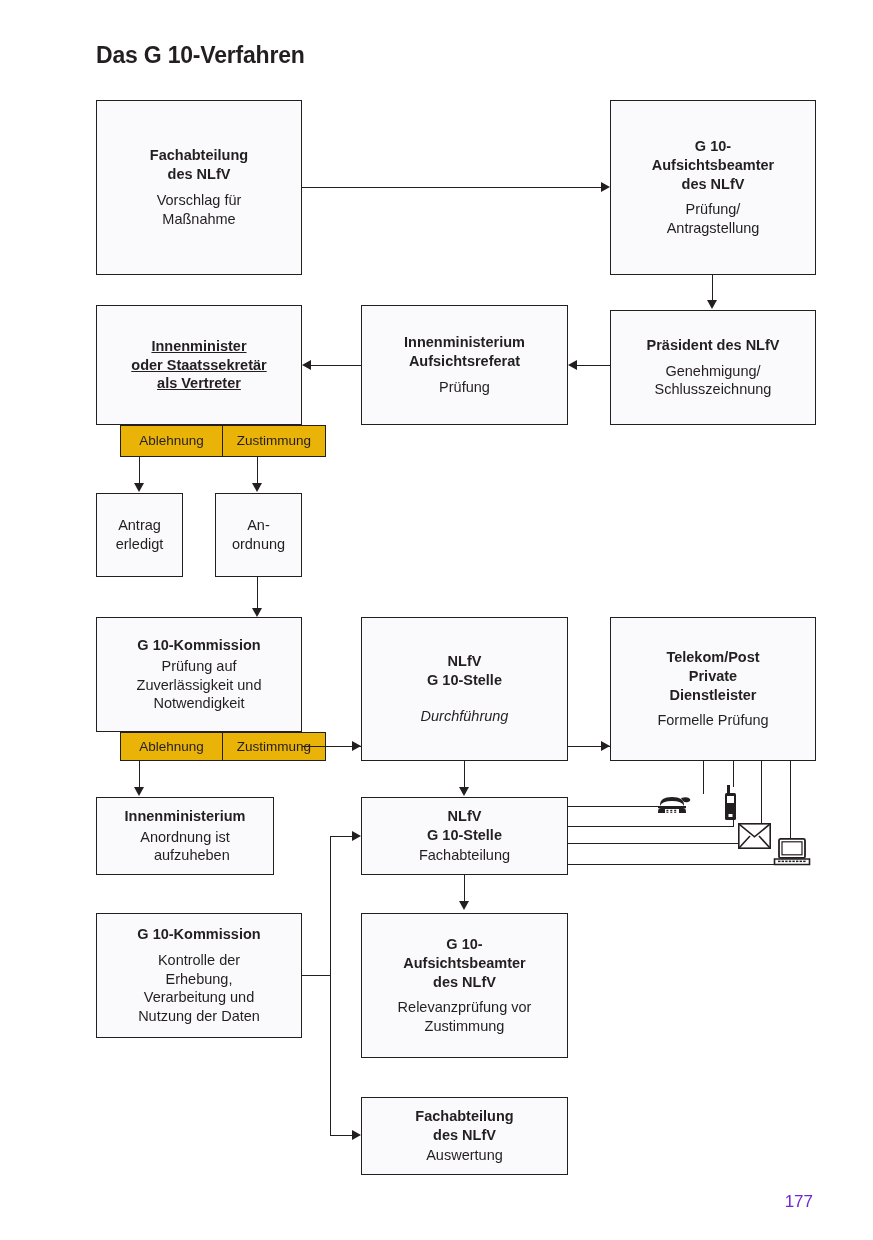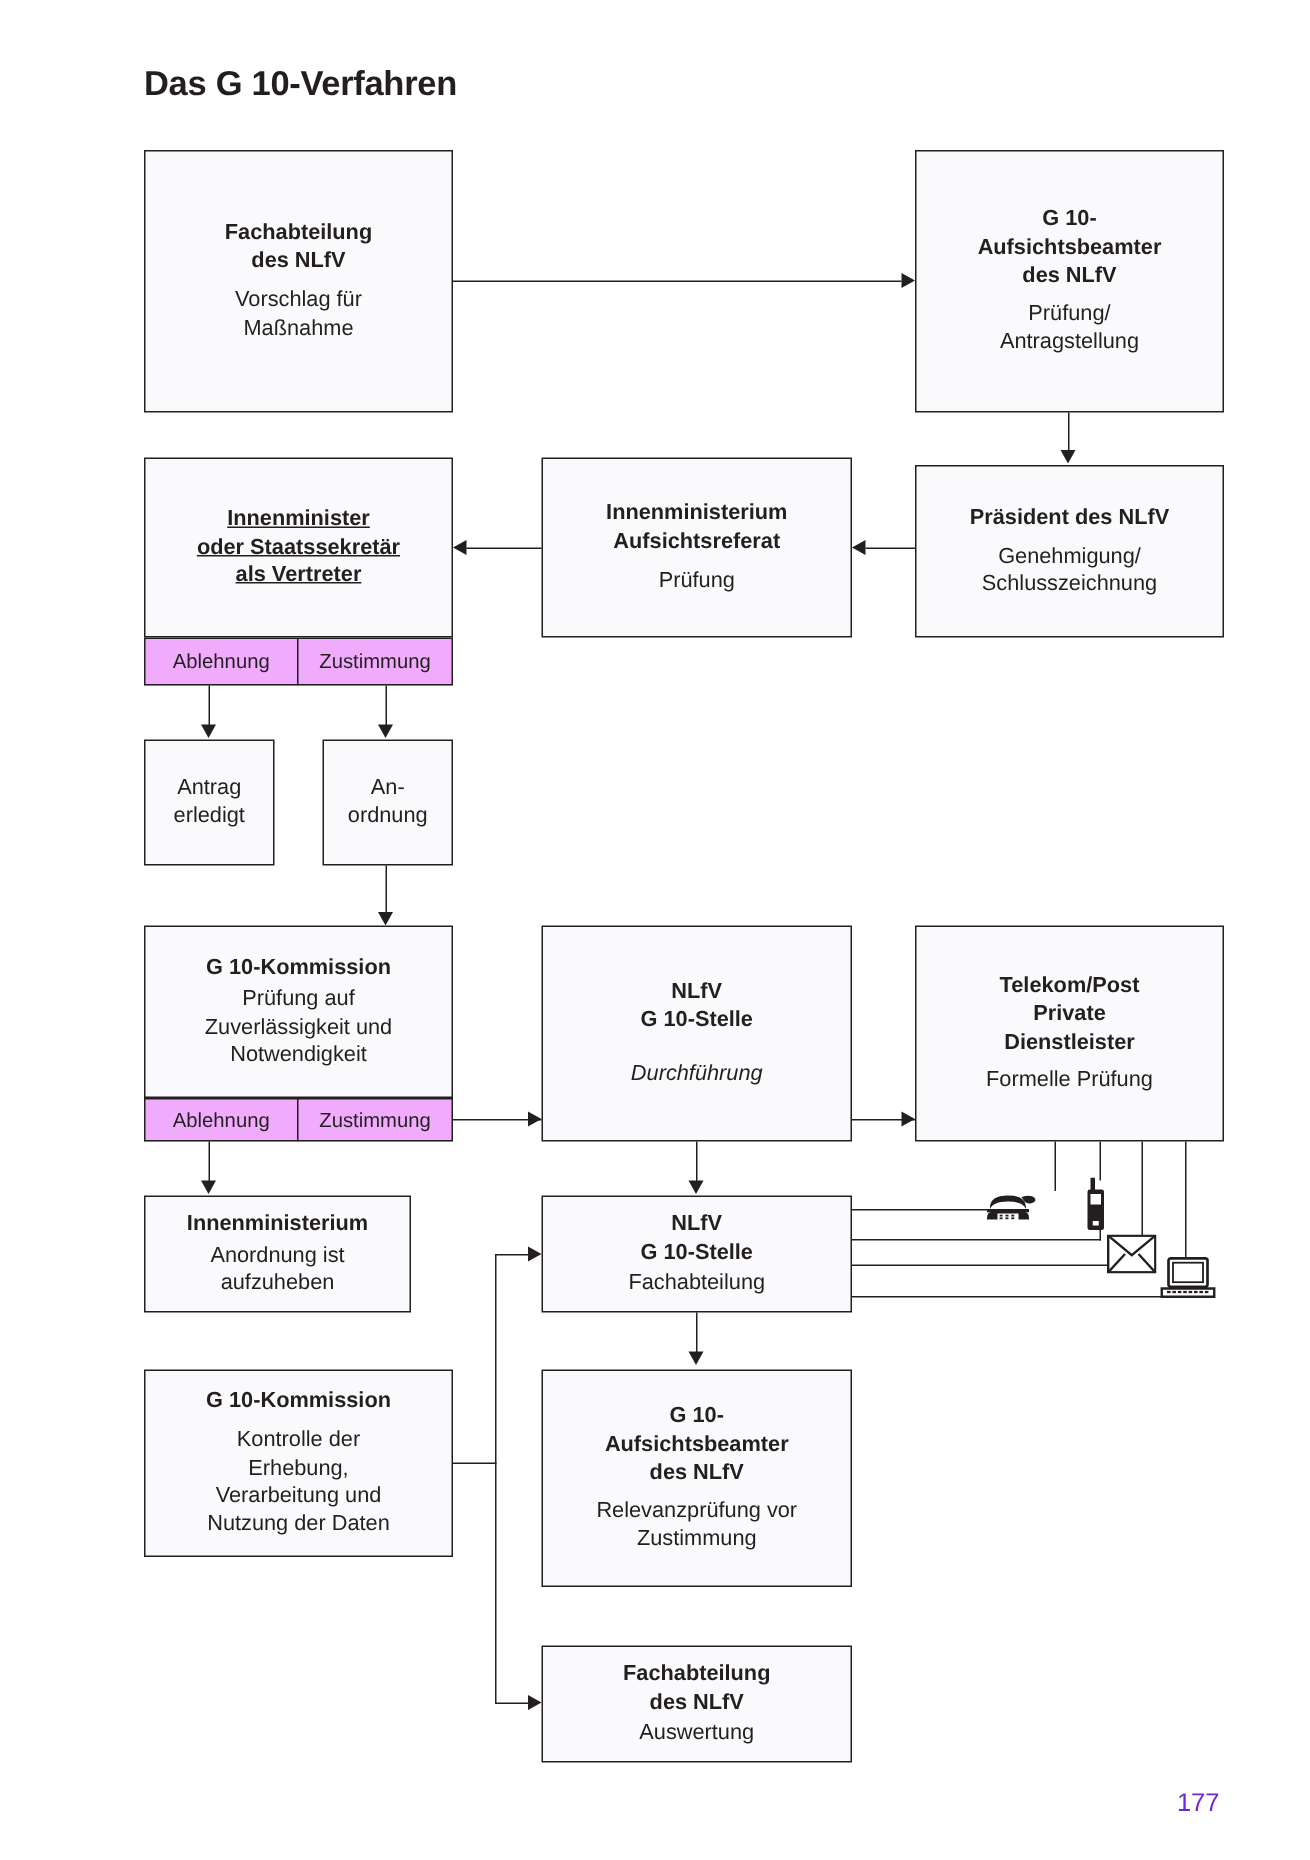--- a/index.html
+++ b/index.html
@@ -22,23 +22,23 @@
     display:flex;flex-direction:column;align-items:center;justify-content:center;
     text-align:center;line-height:1.30;
   }
   .node .hd{font-weight:bold;font-size:14.5px;white-space:pre-line;}
   .node .sb{font-weight:normal;font-size:14.5px;white-space:pre-line;}
   .node .hd + .sb{margin-top:7px;}
   .node.plain .sb{font-size:14.5px;}
 
   .cell{
     position:absolute;box-sizing:border-box;
-    border:1.4px solid #231f20;background:#f0abfc;
+    border:1.4px solid #231f20;background:#eab308;
     display:flex;align-items:center;justify-content:center;
-    font-size:13.5px;line-height:1.15;text-align:center;
+    font-size:13.5px;line-height:1.15;text-align:center;margin-left:24px;
   }
 
   .ln{position:absolute;background:#231f20;}
   .ln.h{height:1.4px;}
   .ln.v{width:1.4px;}
 
   .arw{position:absolute;width:0;height:0;}
   .arw.r{border-top:5.5px solid transparent;border-bottom:5.5px solid transparent;border-left:9px solid #231f20;}
   .arw.l{border-top:5.5px solid transparent;border-bottom:5.5px solid transparent;border-right:9px solid #231f20;}
   .arw.d{border-left:5.5px solid transparent;border-right:5.5px solid transparent;border-top:9px solid #231f20;}
@@ -161,21 +161,21 @@
   <div class="arw r" style="left:601px;top:741px;"></div>
 
   <div class="ln v" style="left:139px;top:761px;height:28px;"></div>
   <div class="arw d" style="left:134px;top:787px;"></div>
 
   <div class="ln v" style="left:464px;top:761px;height:29px;"></div>
   <div class="arw d" style="left:459px;top:787px;"></div>
 
   <div class="node" style="left:96px;top:797px;width:178px;height:78px;">
     <div class="hd">Innenministerium</div>
-    <div class="sb" style="margin-top:2px;">Anordnung ist
+    <div class="sb" style="margin-top:2px;text-align:right;">Anordnung ist
 aufzuheben</div>
   </div>
 
   <div class="node" style="left:361px;top:797px;width:207px;height:78px;">
     <div class="hd">NLfV
 G 10-Stelle</div>
     <div class="sb" style="margin-top:2px;">Fachabteilung</div>
   </div>
 
   <div class="ln v" style="left:703px;top:761px;height:33px;"></div>

